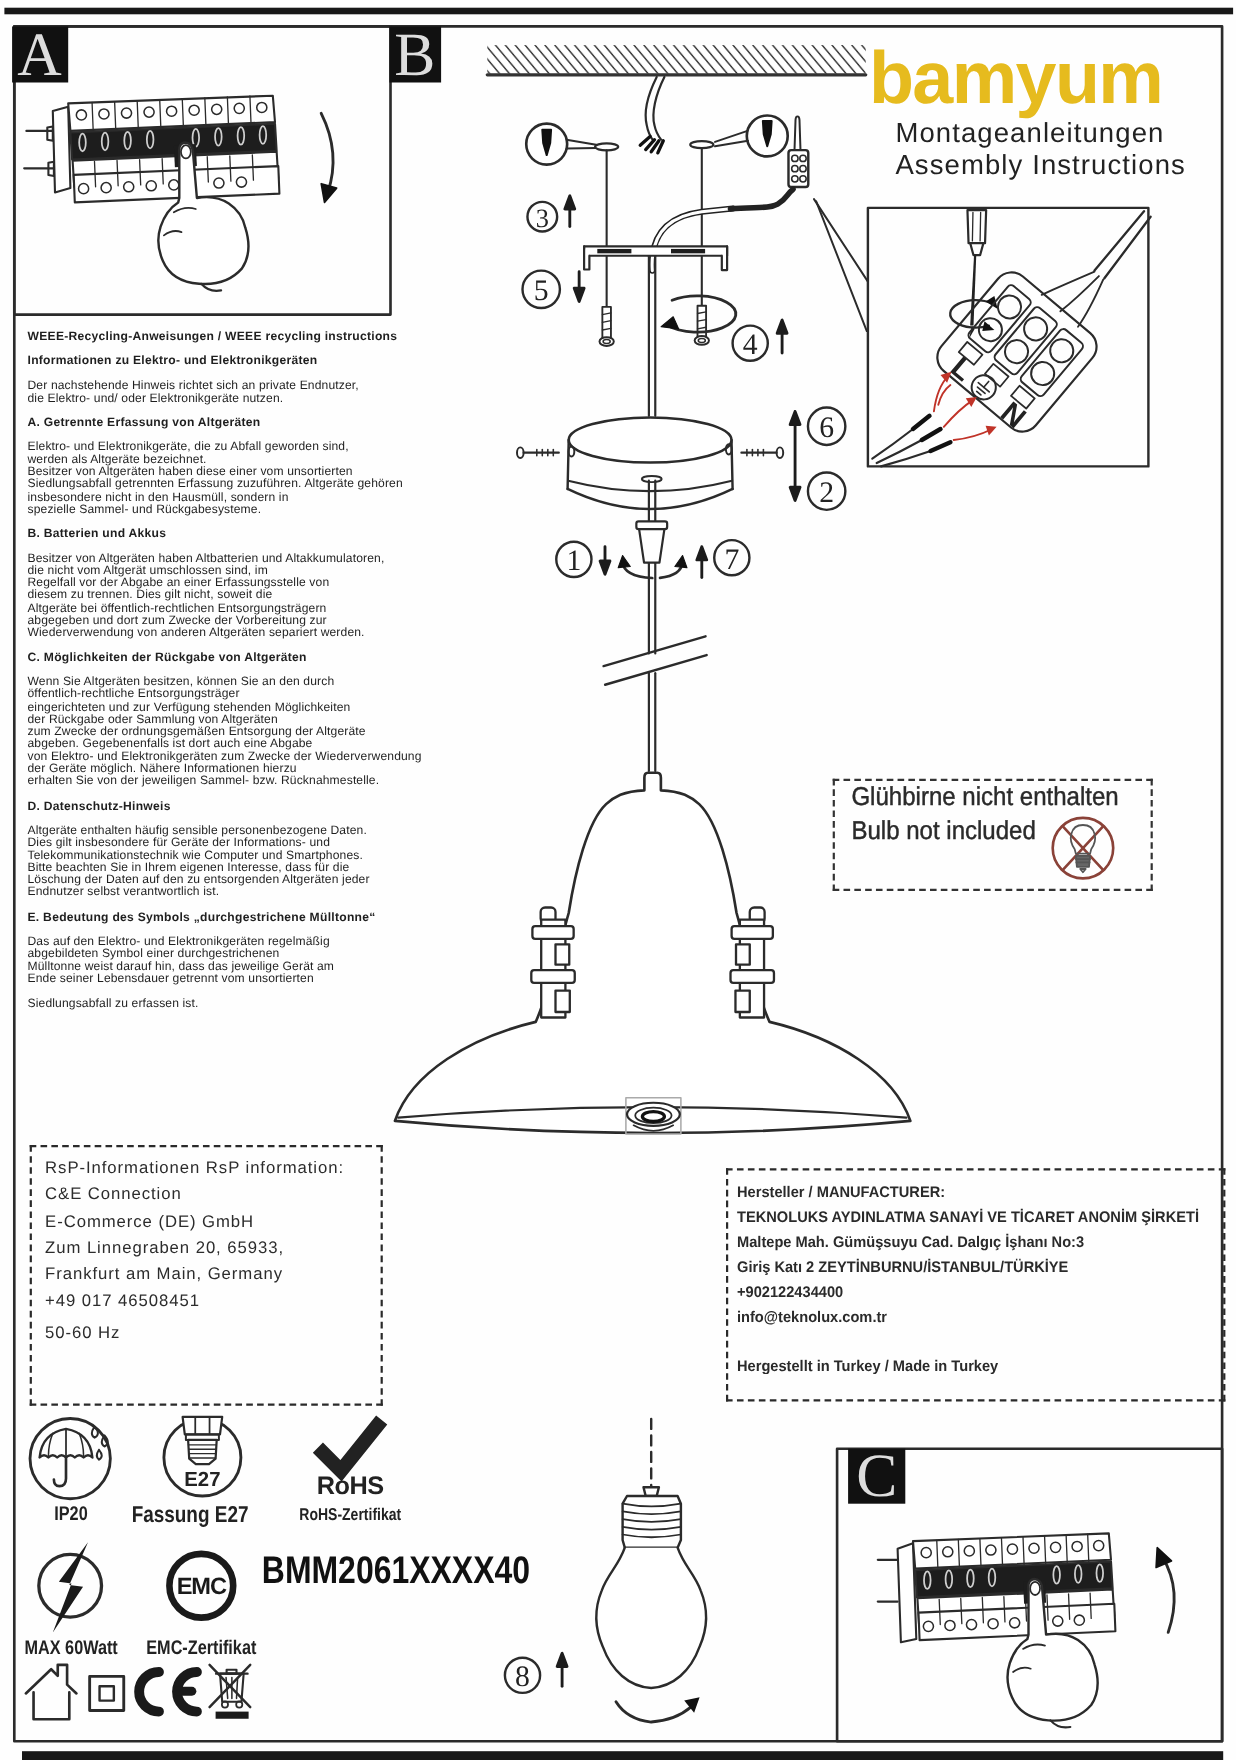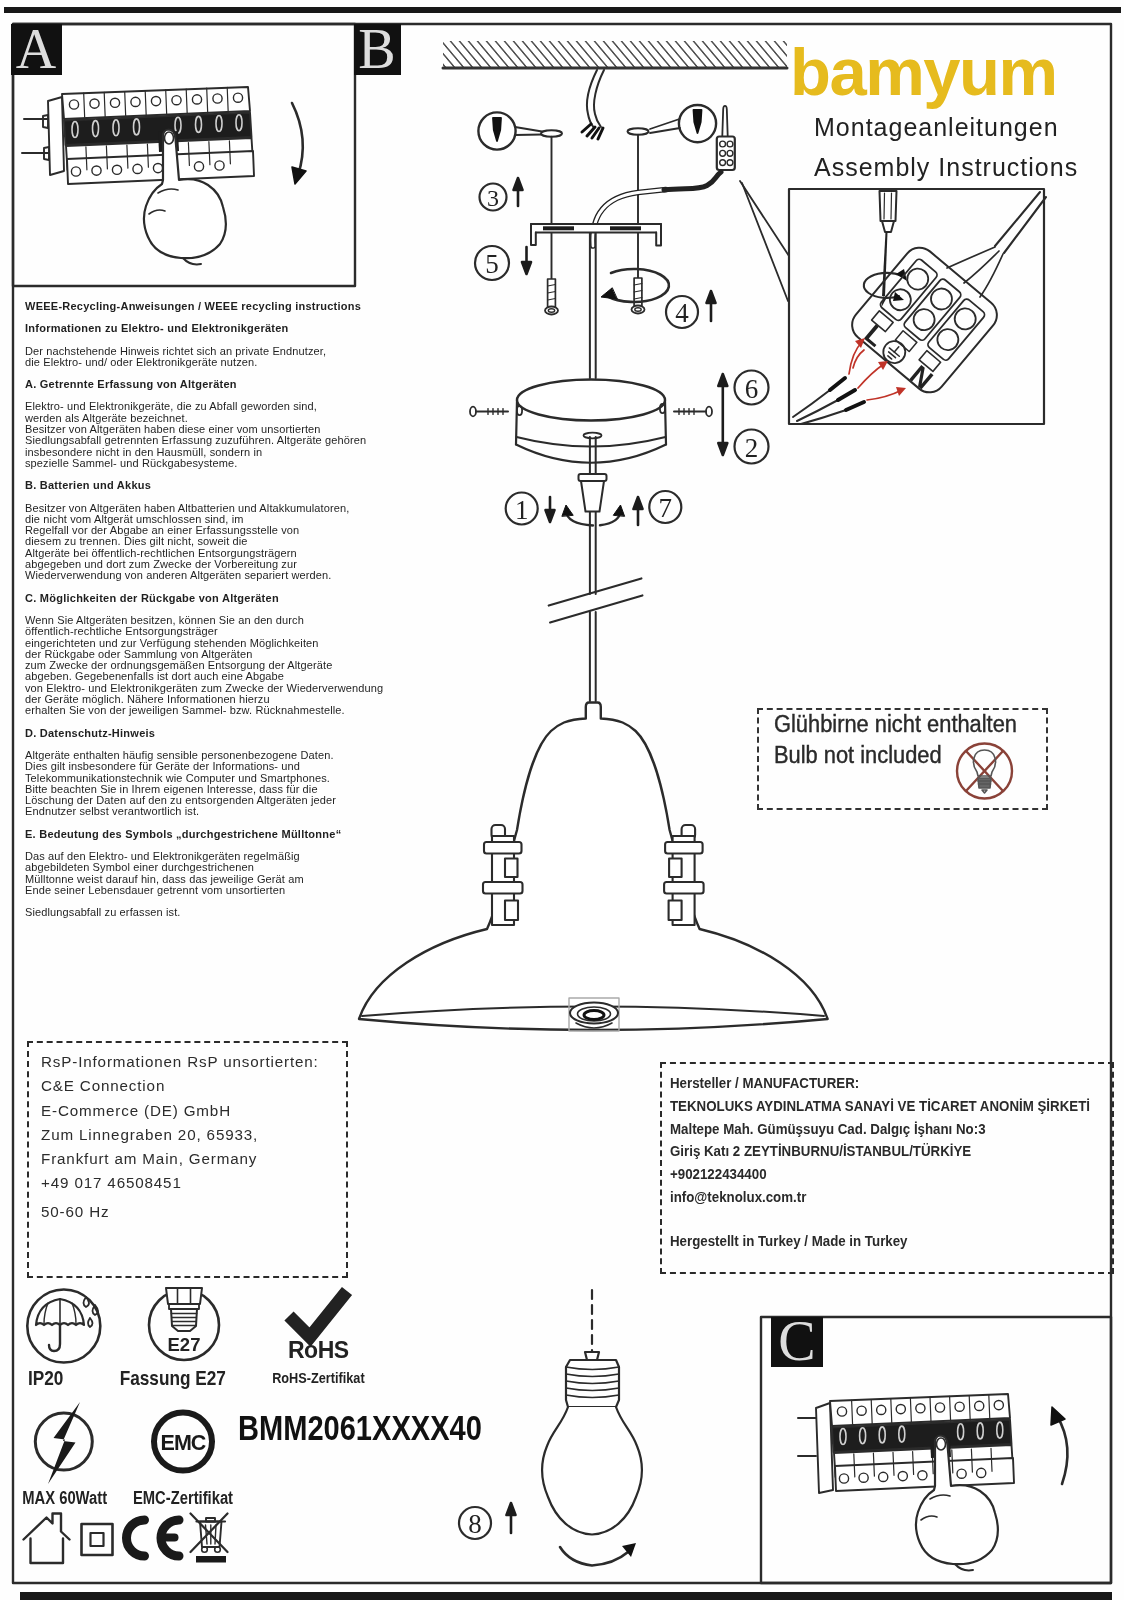--- a/index.html
+++ b/index.html
@@ -3,21 +3,21 @@
 <style>
   html,body{margin:0;padding:0}
   body{width:1124px;height:1600px;position:relative;background:#fefefe;
        font-family:"Liberation Sans",sans-serif;color:#1d1d1d;overflow:hidden}
   .abs{position:absolute}
   .weee{left:25px;top:301px;width:406px;font-size:11px;line-height:11.3px;letter-spacing:0.12px;color:#1f1f1f}
   .weee p{margin:0 0 11px 0}
   .weee b{font-weight:bold;letter-spacing:0.25px}
   .brand{left:790px;top:40px;width:320px;}
   .brand .logo{font-size:67px;font-weight:bold;color:#e6bb1e;letter-spacing:-1.5px;line-height:64px}
-  .brand .sub{font-size:25px;color:#222;line-height:40px;margin-top:3px;letter-spacing:1px;padding-left:24px}
+  .brand .sub{font-size:25px;color:#222;line-height:29px;margin-top:3px;letter-spacing:1px;padding-left:24px}
   .glub{left:757px;top:708px;width:272px;height:98px;border:2.5px dashed #333;padding:0 0 0 15px}
   .glub div{font-size:23.5px;color:#2a2a2a;line-height:31px;white-space:nowrap;transform:scaleX(0.93);transform-origin:left;-webkit-text-stroke:0.4px #2a2a2a}
   .rsp{left:27px;top:1041px;width:305px;height:226px;border:2.5px dashed #2a2a2a;padding:7px 0 0 12px}
   .rsp div{font-size:15.2px;color:#2c2c2c;line-height:24.3px;letter-spacing:0.85px;white-space:nowrap}
   .manu{left:660px;top:1062px;width:442px;height:200px;border:2.5px dashed #2a2a2a;padding:8px 0 0 8px}
   .manu div{font-size:14px;font-weight:bold;color:#2a2a2a;line-height:22.8px;white-space:nowrap;transform:scaleX(0.95);transform-origin:left}
   .cap{font-weight:bold;color:#222;white-space:nowrap}
   .capc{transform:scaleX(0.82);transform-origin:center}
   .bmm{left:238px;top:1408px;font-size:35px;font-weight:bold;color:#111;transform:scaleX(0.83);transform-origin:left top;white-space:nowrap}
 </style></head>
@@ -517,38 +517,38 @@
   <div class="logo">bamyum</div>
   <div class="sub">Montageanleitungen<br>Assembly Instructions</div>
 </div>
 
 <div class="abs glub">
   <div style="margin-top:-1px">Glühbirne nicht enthalten</div>
   <div>Bulb not included</div>
 </div>
 
 <div class="abs rsp">
-  <div>RsP-Informationen RsP unsortierten:</div>
+  <div>RsP-Informationen RsP information:</div>
   <div>C&amp;E Connection</div>
   <div>E-Commerce (DE) GmbH</div>
   <div>Zum Linnegraben 20, 65933,</div>
   <div>Frankfurt am Main, Germany</div>
   <div>+49 017 46508451</div>
   <div style="margin-top:4px">50-60 Hz</div>
 </div>
 
 <div class="abs manu">
   <div>Hersteller / MANUFACTURER:</div>
   <div>TEKNOLUKS AYDINLATMA SANAYİ VE TİCARET ANONİM ŞİRKETİ</div>
   <div>Maltepe Mah. Gümüşsuyu Cad. Dalgıç İşhanı No:3</div>
   <div>Giriş Katı 2 ZEYTİNBURNU/İSTANBUL/TÜRKİYE</div>
   <div>+902122434400</div>
   <div>info@teknolux.com.tr</div>
   <div style="margin-top:21px">Hergestellt in Turkey / Made in Turkey</div>
 </div>
 
-<div class="abs cap" style="left:24px;top:1366px;width:68px;font-size:21px"><span style="display:inline-block" class="capc">IP20</span></div>
+<div class="abs cap" style="left:46px;top:1366px;width:68px;font-size:18px"><span style="display:inline-block" class="capc">IP20</span></div>
 <div class="abs cap" style="left:108px;top:1366px;width:152px;font-size:21px"><span style="display:inline-block" class="capc">Fassung E27</span></div>
 <div class="abs cap" style="left:288px;top:1337px;width:66px;font-size:23px;letter-spacing:-0.5px">RoHS</div>
 <div class="abs cap" style="left:262px;top:1369px;width:110px;font-size:15.5px"><span style="display:inline-block" class="capc">RoHS-Zertifikat</span></div>
 <div class="abs cap" style="left:13px;top:1488px;width:102px;font-size:18px"><span style="display:inline-block" class="capc">MAX 60Watt</span></div>
 <div class="abs cap" style="left:122px;top:1488px;width:126px;font-size:18px"><span style="display:inline-block" class="capc">EMC-Zertifikat</span></div>
 <div class="abs bmm">BMM2061XXXX40</div>
 
 </body></html>

